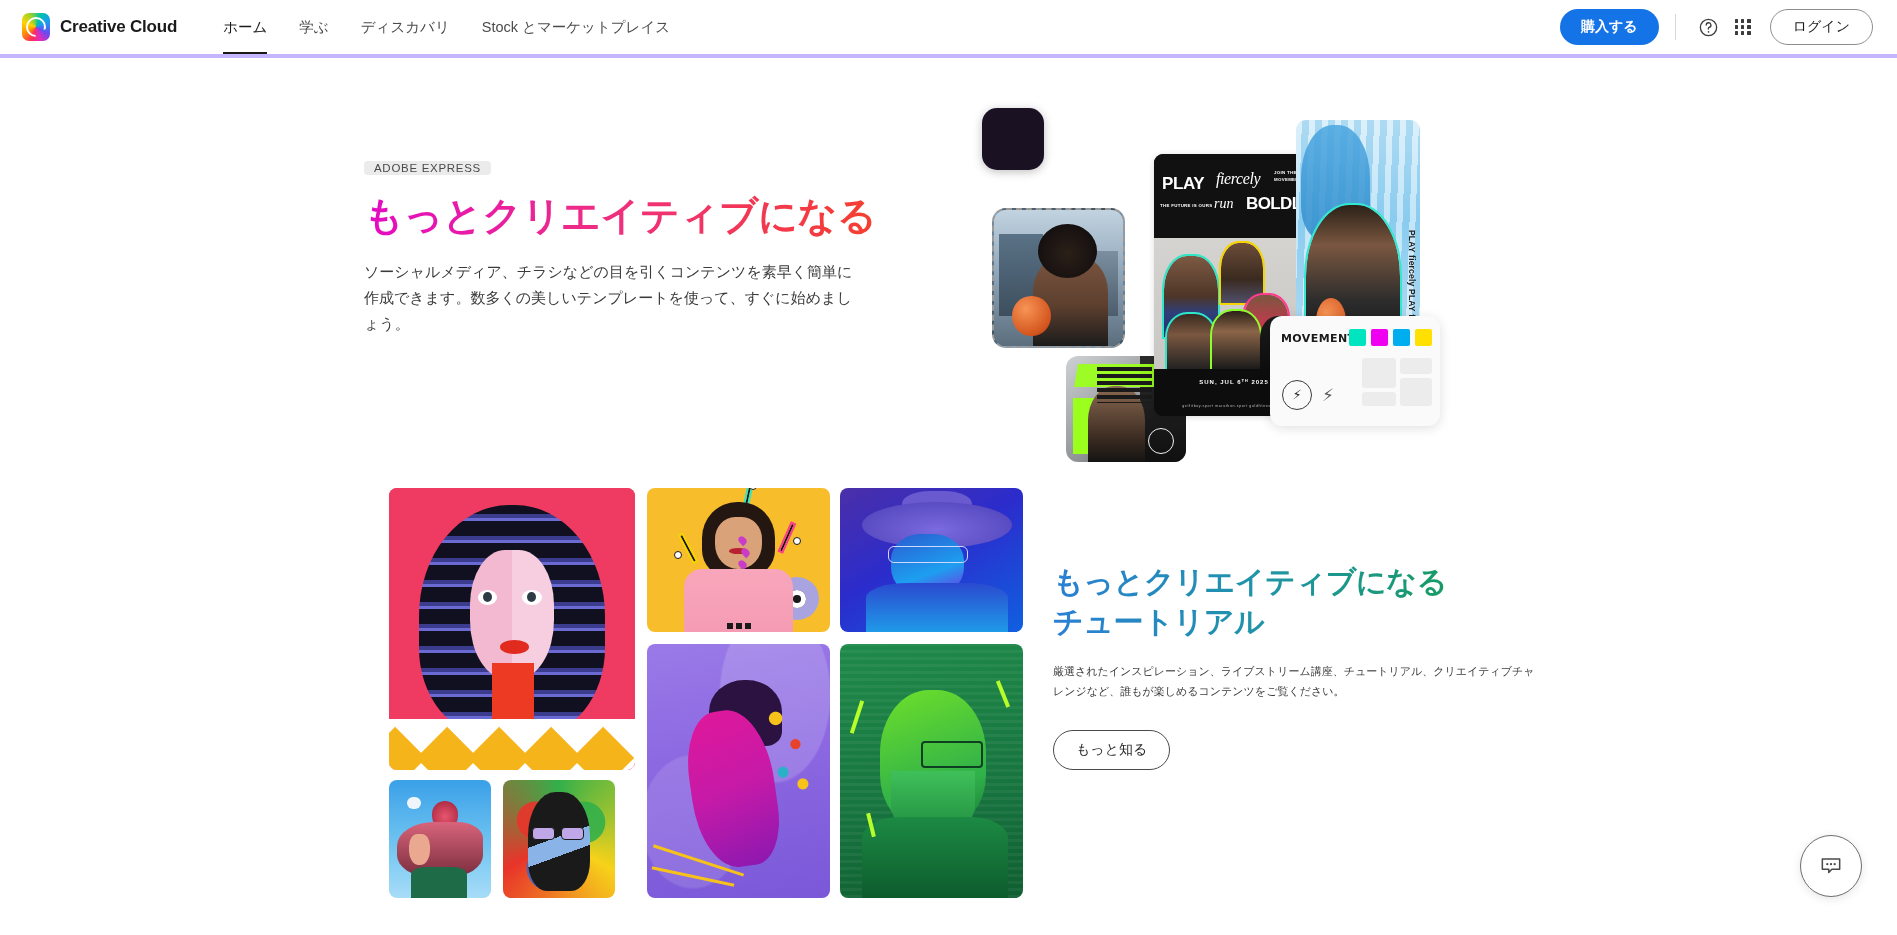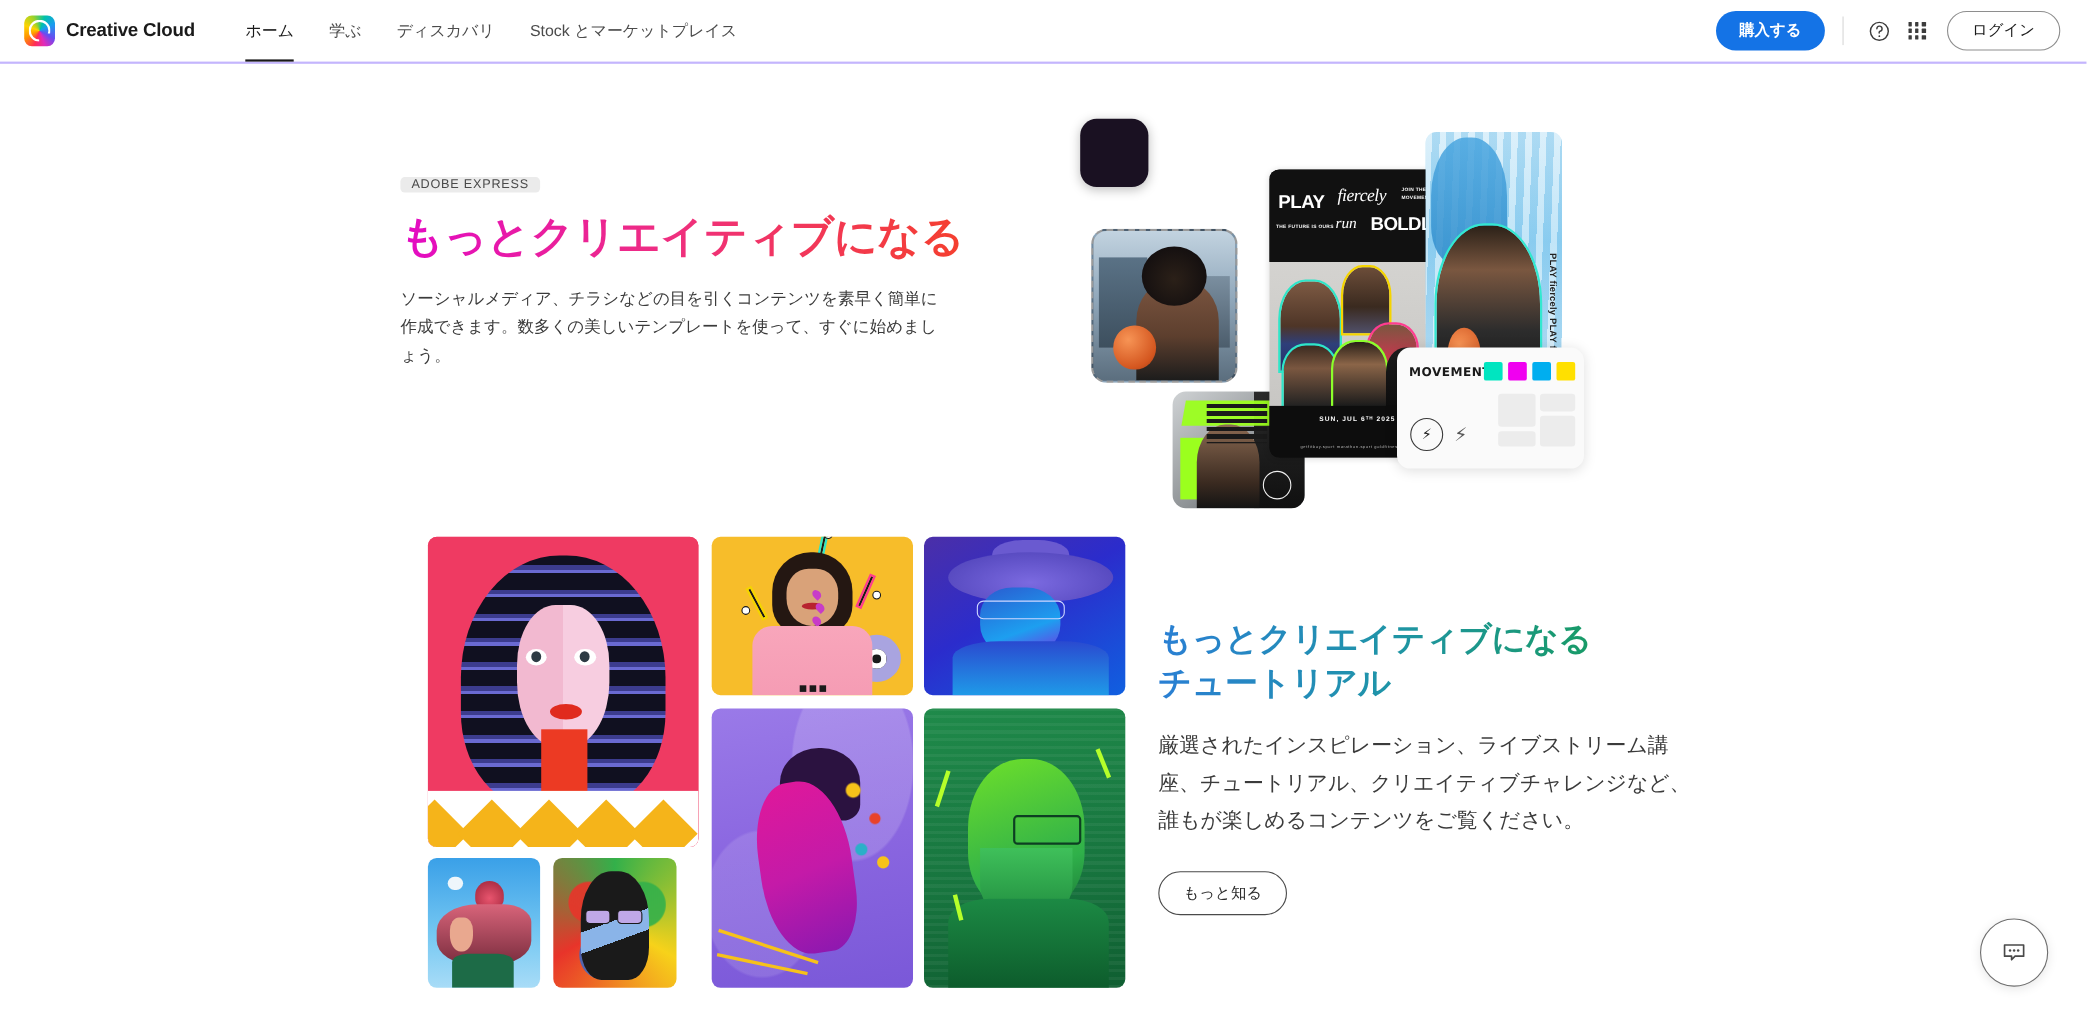--- a/index.html
+++ b/index.html
@@ -12,21 +12,21 @@
     overflow: hidden;
   }
 
   
   .header {
     position: relative;
     height: 58px;
     width: 100%;
     display: flex;
     align-items: center;
-    border-bottom: 2px solid #c4b5fd;
+    border-bottom: 4px solid #c4b5fd;
     padding: 0 24px 0 22px;
   }
   .brand { display: flex; align-items: center; gap: 10px; margin-right: 30px; }
   .cc-logo {
     width: 28px; height: 28px; border-radius: 7px;
     background:
       conic-gradient(from 200deg at 50% 50%,
         #ff2d55 0deg, #ff9500 45deg, #ffd400 90deg, #9cd22a 135deg,
         #00c2a8 180deg, #1a9cf0 225deg, #6a4bf0 280deg, #e02bbb 320deg, #ff2d55 360deg);
     position: relative;
@@ -441,21 +441,21 @@
   .t-green .s3{ left:16%; bottom:24%; width:4px; height:24px; transform:rotate(-14deg); }
 
   .sec2-copy { width: 430px; margin-left: 30px; padding-top: 74px; }
   .sec2-title {
     font-size: 30px; font-weight: bold; line-height: 1.34; letter-spacing: -0.4px;
     background: linear-gradient(90deg,#2a7fd4 0%, #1f94a8 48%, #179c5a 100%);
     -webkit-background-clip: text; background-clip: text;
     color: transparent; -webkit-text-fill-color: transparent;
   }
   .sec2-body {
-    margin-top: 20px; font-size: 19px; line-height: 1.78; color: #3b3b3b; width: 492px;
+    margin-top: 20px; font-size: 11px; line-height: 1.78; color: #3b3b3b; width: 492px;
   }
 
   
   .chat-fab {
     position: absolute; right: 35px; bottom: 38px;
     width: 62px; height: 62px; border-radius: 50%;
     background: #fff; border: 1.4px solid #6e6e6e;
     display: flex; align-items: center; justify-content: center;
     cursor: pointer;
     box-shadow: 0 2px 10px rgba(0,0,0,.10);

